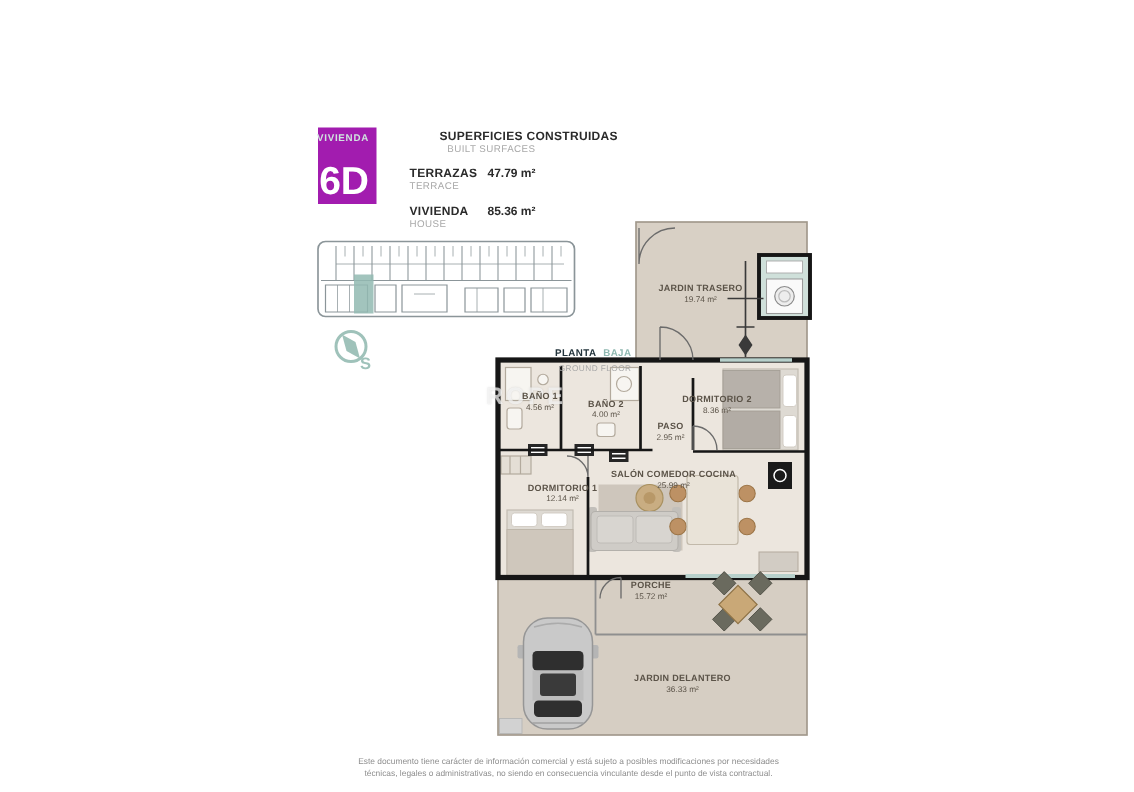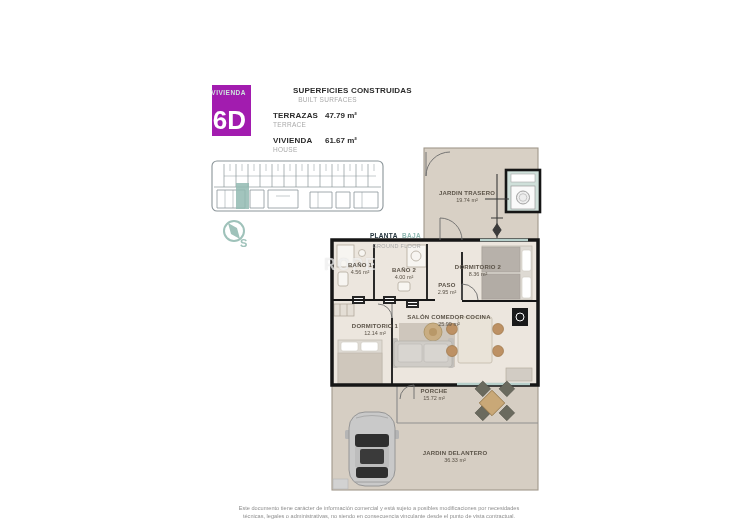--- a/index.html
+++ b/index.html
@@ -210,21 +210,21 @@
         <div class="hl">TERRAZAS</div>
         <div class="hl-en">TERRACE</div>
       </div>
       <div class="hdr-val">47.79 m²</div>
     </div>
     <div class="hdr-row">
       <div>
         <div class="hl">VIVIENDA</div>
         <div class="hl-en">HOUSE</div>
       </div>
-      <div class="hdr-val">61.67 m²</div>
+      <div class="hdr-val">85.36 m²</div>
     </div>
   </div>
 
   <div class="planta">
     <div>
       <span class="pl-main">PLANTA</span>
       <span class="pl-accent">BAJA</span>
     </div>
     <div class="pl-sub">GROUND FLOOR</div>
   </div>

